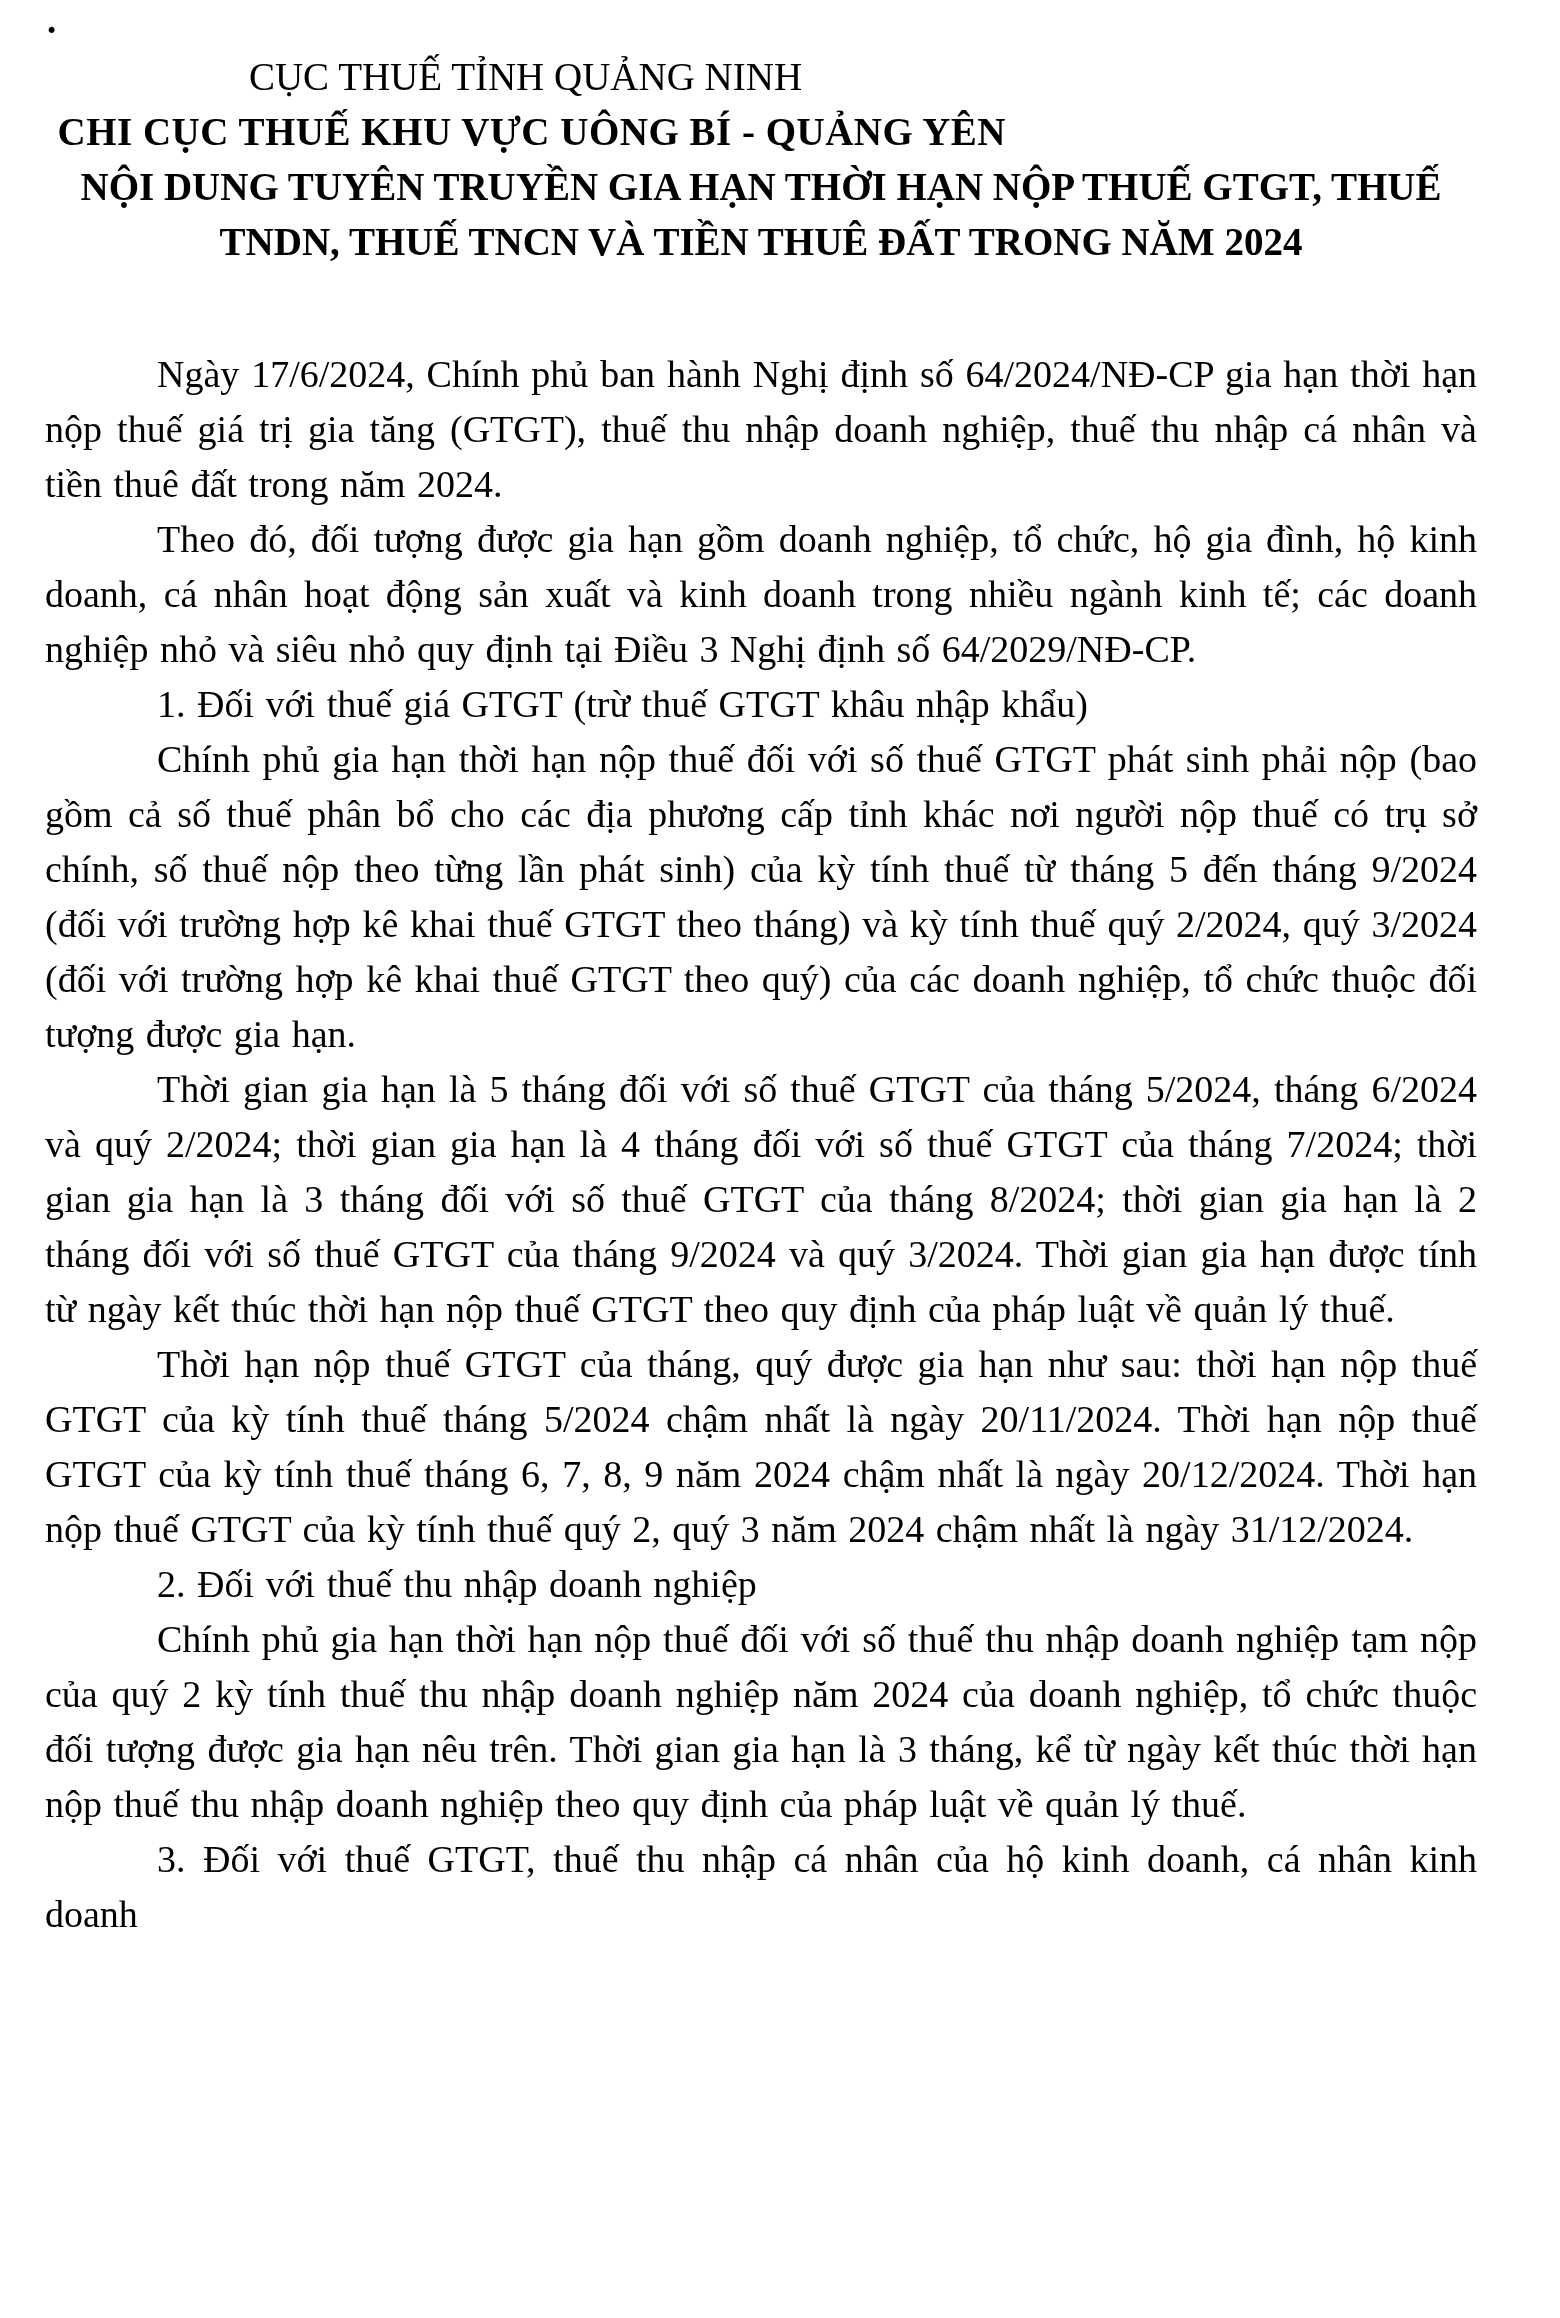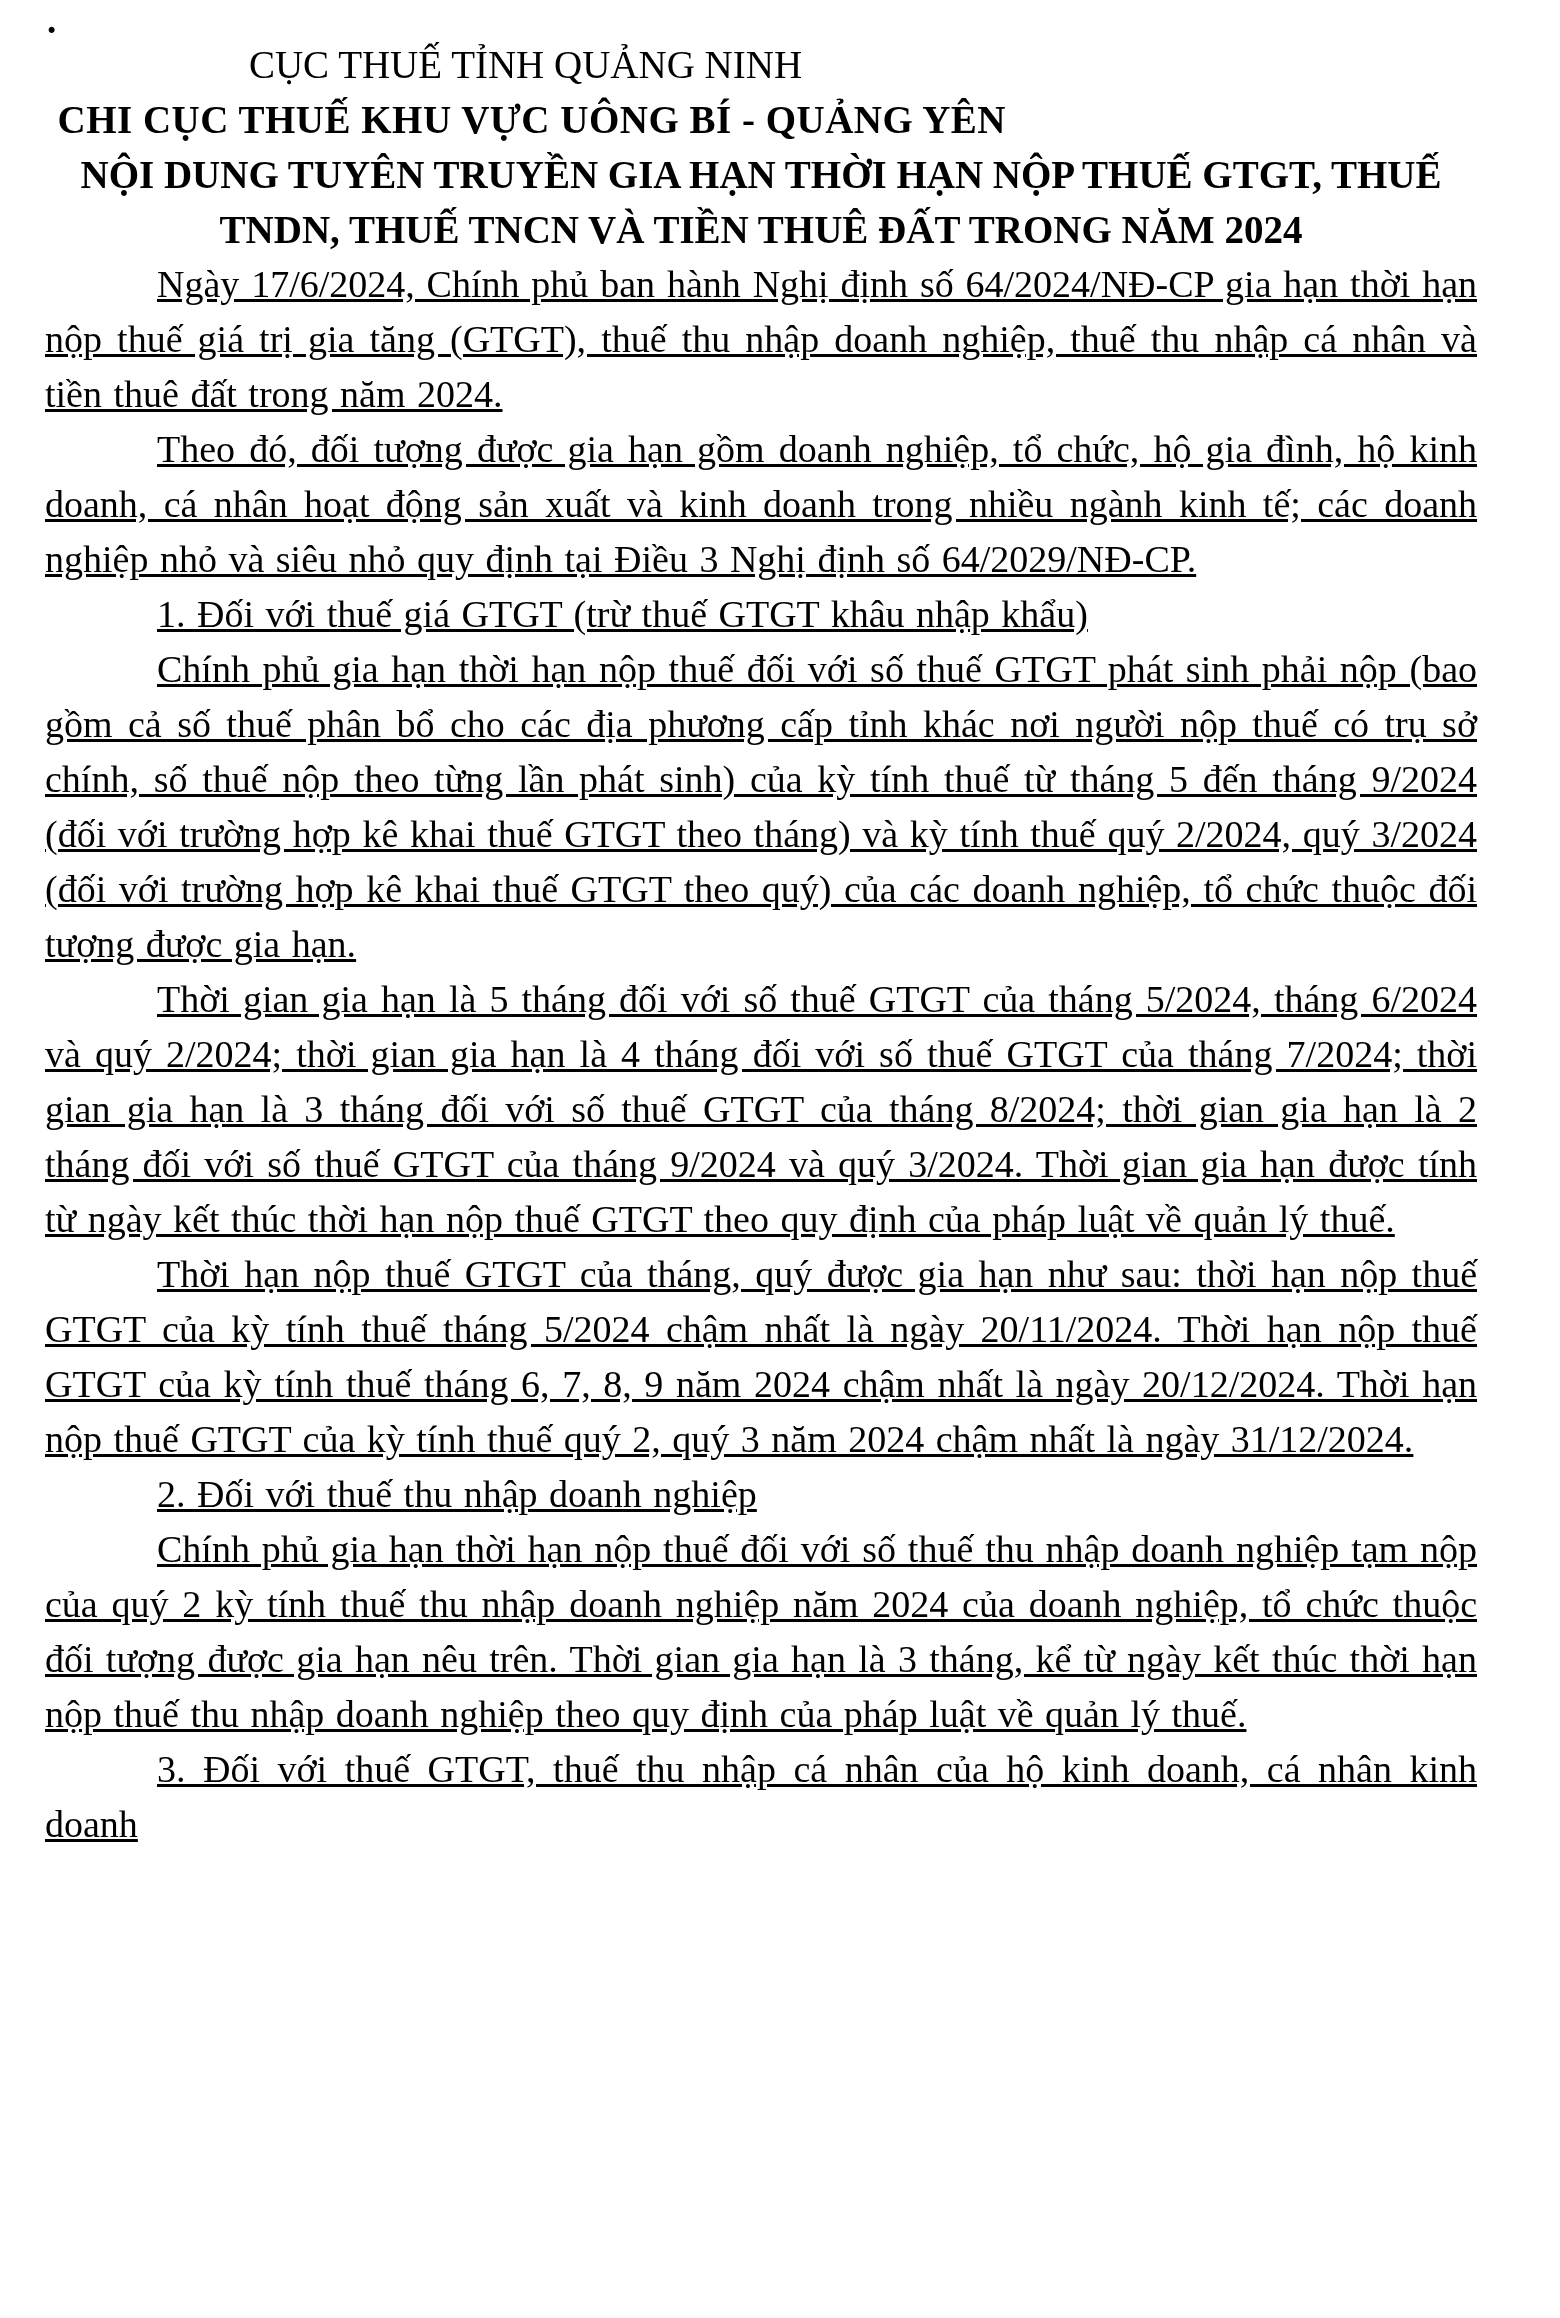--- a/index.html
+++ b/index.html
@@ -20,21 +20,21 @@
   }
   .stray-dot {
     position: absolute;
     left: 47px;
     top: 2px;
     font-size: 37px;
     line-height: 37px;
     font-weight: bold;
   }
   .org-header {
-    margin-top: 37px;
+    margin-top: 49px;
     width: 961px;
     font-size: 39px;
     line-height: 55px;
   }
   .org-parent {
     display: block;
     text-align: center;
     font-weight: normal;
   }
   .org-name {
@@ -44,21 +44,21 @@
     letter-spacing: 0.5px;
   }
   .doc-title {
     text-align: center;
     font-weight: bold;
     font-size: 39px;
     line-height: 55px;
   }
   .doc-title .t-line { display: block; }
   .body-text {
-    text-decoration: underline;
+    margin-top: 78px;
   }
   .para {
     margin: 0;
     font-size: 38px;
     line-height: 55px;
     text-align: justify;
     text-indent: 112px;
     word-spacing: 2px;
   }
 </style>

